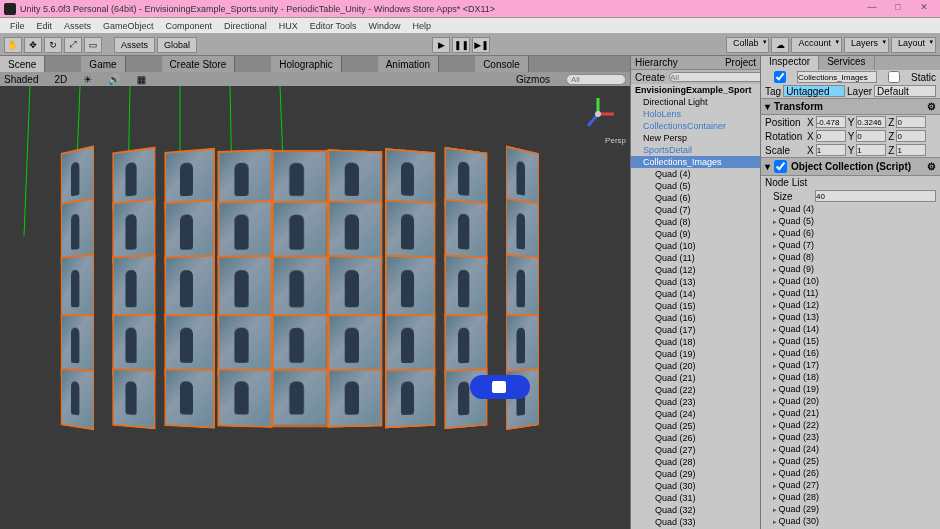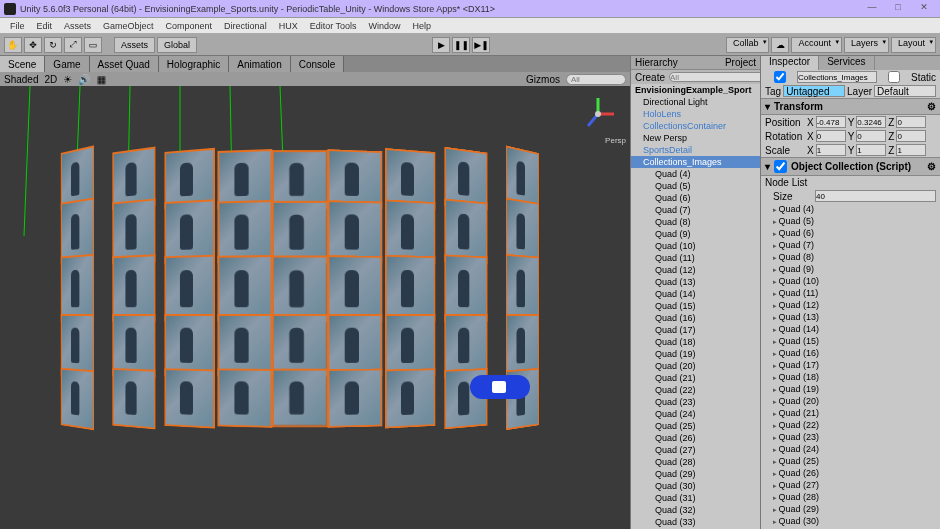--- a/index.html
+++ b/index.html
@@ -1,34 +1,34 @@
 <!DOCTYPE html>
 <html><head>
 <meta charset="utf-8">
 <style>
 * { margin: 0; padding: 0; box-sizing: border-box; font-family: Arial, sans-serif; font-size: 10px; }
 body { background: #c0c0c0; width: 940px; height: 529px; overflow: hidden; }
-.titlebar { background: #c4b5fd; height: 18px; display: flex; align-items: center; padding: 0 4px; border-bottom: 1px solid #999; }
+.titlebar { background: #f9a8d4; height: 18px; display: flex; align-items: center; padding: 0 4px; border-bottom: 1px solid #999; }
 .titlebar .icon { width: 12px; height: 12px; background: #222; border-radius: 2px; margin-right: 4px; }
 .titlebar .title { flex: 1; font-size: 9px; color: #333; }
 .titlebar .winbtns { display: flex; gap: 2px; }
 .titlebar .winbtn { width: 24px; height: 14px; text-align: center; font-size: 9px; color: #555; cursor: pointer; }
 .menubar { background: #e8e8e8; height: 16px; display: flex; padding: 0 4px; align-items: center; border-bottom: 1px solid #aaa; }
 .menubar .item { padding: 0 6px; font-size: 9px; color: #333; cursor: pointer; }
 .toolbar { background: #a8a8a8; height: 22px; display: flex; align-items: center; padding: 0 4px; gap: 2px; border-bottom: 1px solid #777; }
 .toolbar .btn { background: #c8c8c8; border: 1px solid #888; height: 16px; min-width: 18px; display: flex; align-items: center; justify-content: center; font-size: 9px; cursor: pointer; }
 .toolbar .spacer { flex: 1; }
 .toolbar .dropdown { background: #c8c8c8; border: 1px solid #888; height: 16px; padding: 0 10px 0 6px; font-size: 9px; position: relative; cursor: pointer; }
 .toolbar .dropdown::after { content: "▾"; position: absolute; right: 2px; font-size: 7px; }
 .main { display: flex; height: calc(529px - 56px); }
 .scene-panel { flex: 1; background: #4a4a4a; display: flex; flex-direction: column; }
-.scene-tabs { background: #888; height: 16px; display: flex; align-items: center; font-size: 9px; }
+.scene-tabs { background: #888; height: 16px; display: flex; align-items: center; font-size: 9px; gap: 36px; }
 .scene-tabs .tab { padding: 0 8px; background: #a0a0a0; height: 100%; display: flex; align-items: center; border-right: 1px solid #666; cursor: pointer; }
 .scene-tabs .tab.active { background: #c0c0c0; }
-.scene-toolbar { background: #9a9a9a; height: 14px; display: flex; align-items: center; padding: 0 4px; font-size: 8px; gap: 6px; }
+.scene-toolbar { background: #9a9a9a; height: 14px; display: flex; align-items: center; padding: 0 4px; font-size: 8px; gap: 16px; }
 .scene-view { flex: 1; background: #3a3a3a; position: relative; overflow: hidden; }
 .grid-overlay { position: absolute; inset: 0; }
 .gizmo { position: absolute; right: 12px; top: 8px; width: 40px; height: 40px; }
 .cam-icon { position: absolute; right: 100px; bottom: 130px; width: 60px; height: 24px; background: #2040dd; border-radius: 12px; }
 .cam-icon::after { content: ""; position: absolute; left: 22px; top: 6px; width: 14px; height: 12px; background: #fff; border-radius: 2px; }
 .quad-grid { position: absolute; left: 10px; top: 60px; width: 580px; height: 340px; perspective: 800px; }
 .quad-row { display: flex; justify-content: center; gap: 2px; transform-style: preserve-3d; }
 .quad { width: 58px; height: 68px; background: linear-gradient(135deg,#5a7a8a 0%,#8a9aaa 40%,#6a8a9a 100%); border: 2px solid #e67020; position: relative; }
 .quad::after { content:""; position:absolute; left:30%; top:20%; width:28%; height:60%; background:#2a3a4a; border-radius:6px 6px 3px 3px; }
 .hierarchy-panel { width: 130px; background: #c8c8c8; border-left: 1px solid #777; display: flex; flex-direction: column; }
@@ -100,21 +100,21 @@
   <div class="dropdown">Account</div>
   <div class="dropdown">Layers</div>
   <div class="dropdown">Layout</div>
 </div>
 
 <div class="main">
   <div class="scene-panel">
     <div class="scene-tabs">
       <div class="tab active">Scene</div>
       <div class="tab">Game</div>
-      <div class="tab">Asset Quad</div>
+      <div class="tab">Create Store</div>
       <div class="tab">Holographic</div>
       <div class="tab">Animation</div>
       <div class="tab">Console</div>
     </div>
     <div class="scene-toolbar">
       <span>Shaded</span>
       <span>2D</span>
       <span>☀</span>
       <span>🔊</span>
       <span>▦</span>

